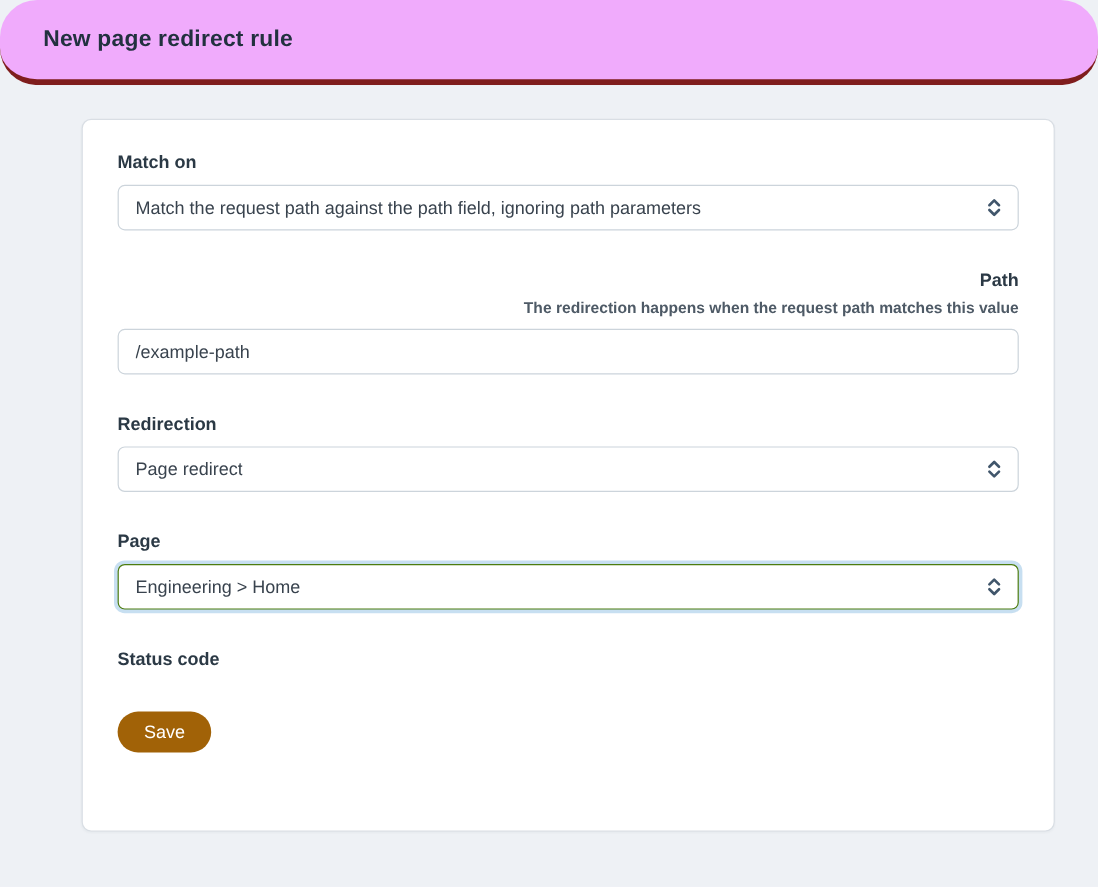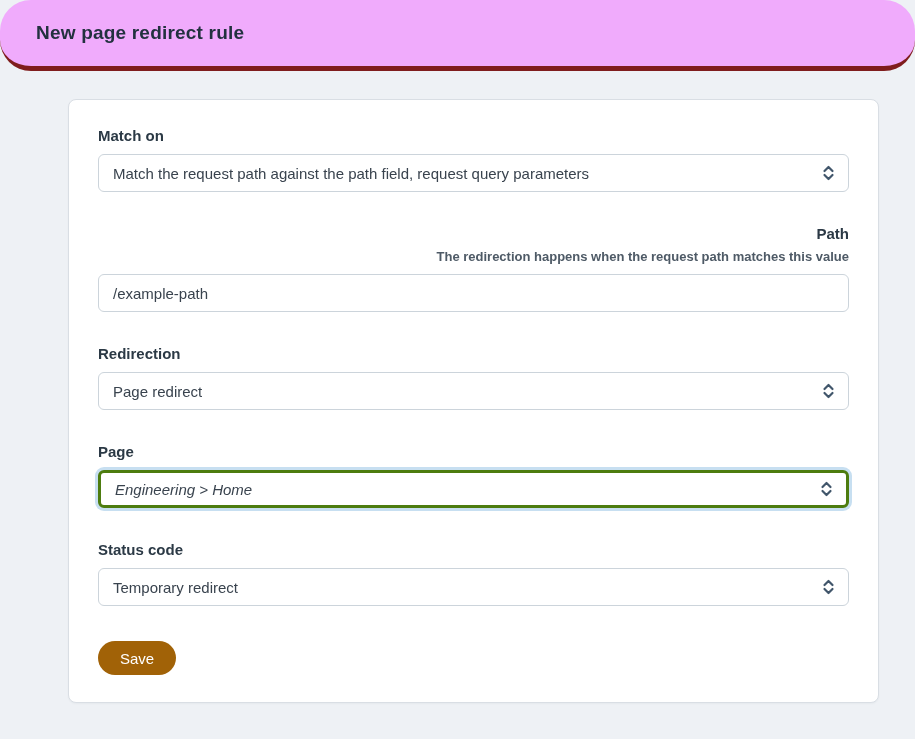--- a/index.html
+++ b/index.html
@@ -69,23 +69,22 @@
     padding: 0 13px 0 14px;
     cursor: pointer;
   }
   .select-box .select-value {
     font-size: 15px;
     color: #39434e;
     white-space: nowrap;
     overflow: hidden;
   }
   .select-box.focused {
-    border: 3px solid #4d7c0f;
+    border: 1px solid #4d7c0f;
     box-shadow: 0 0 0 3px #c7dff1;
-    font-style: italic;
   }
   .chevron-updown {
     flex: 0 0 auto;
     display: flex;
     align-items: center;
   }
   .text-input {
     height: 38px;
     width: 100%;
     background: #ffffff;
@@ -118,21 +117,21 @@
 <header class="page-header">
   <h1 class="page-title">New page redirect rule</h1>
 </header>
 
 <main class="main-area">
   <section class="card">
 
     <div class="form-group">
       <div class="field-label">Match on</div>
       <div class="select-box">
-        <span class="select-value">Match the request path against the path field, request query parameters</span>
+        <span class="select-value">Match the request path against the path field, ignoring path parameters</span>
         <span class="chevron-updown">
           <svg width="13" height="16" viewBox="0 0 13 16" fill="none">
             <path d="M2.5 6 L6.5 2 L10.5 6" stroke="#41566b" stroke-width="2.2" stroke-linecap="round" stroke-linejoin="round" fill="none"></path>
             <path d="M2.5 10 L6.5 14 L10.5 10" stroke="#41566b" stroke-width="2.2" stroke-linecap="round" stroke-linejoin="round" fill="none"></path>
           </svg>
         </span>
       </div>
     </div>
 
     <div class="form-group">
@@ -164,27 +163,18 @@
           <svg width="13" height="16" viewBox="0 0 13 16" fill="none">
             <path d="M2.5 6 L6.5 2 L10.5 6" stroke="#41566b" stroke-width="2.2" stroke-linecap="round" stroke-linejoin="round" fill="none"></path>
             <path d="M2.5 10 L6.5 14 L10.5 10" stroke="#41566b" stroke-width="2.2" stroke-linecap="round" stroke-linejoin="round" fill="none"></path>
           </svg>
         </span>
       </div>
     </div>
 
     <div class="form-group">
       <div class="field-label">Status code</div>
-      <div class="select-box">
-        <span class="select-value">Temporary redirect</span>
-        <span class="chevron-updown">
-          <svg width="13" height="16" viewBox="0 0 13 16" fill="none">
-            <path d="M2.5 6 L6.5 2 L10.5 6" stroke="#41566b" stroke-width="2.2" stroke-linecap="round" stroke-linejoin="round" fill="none"></path>
-            <path d="M2.5 10 L6.5 14 L10.5 10" stroke="#41566b" stroke-width="2.2" stroke-linecap="round" stroke-linejoin="round" fill="none"></path>
-          </svg>
-        </span>
-      </div>
     </div>
 
     <button class="save-button">Save</button>
 
   </section>
 </main>
 
 </body></html>

